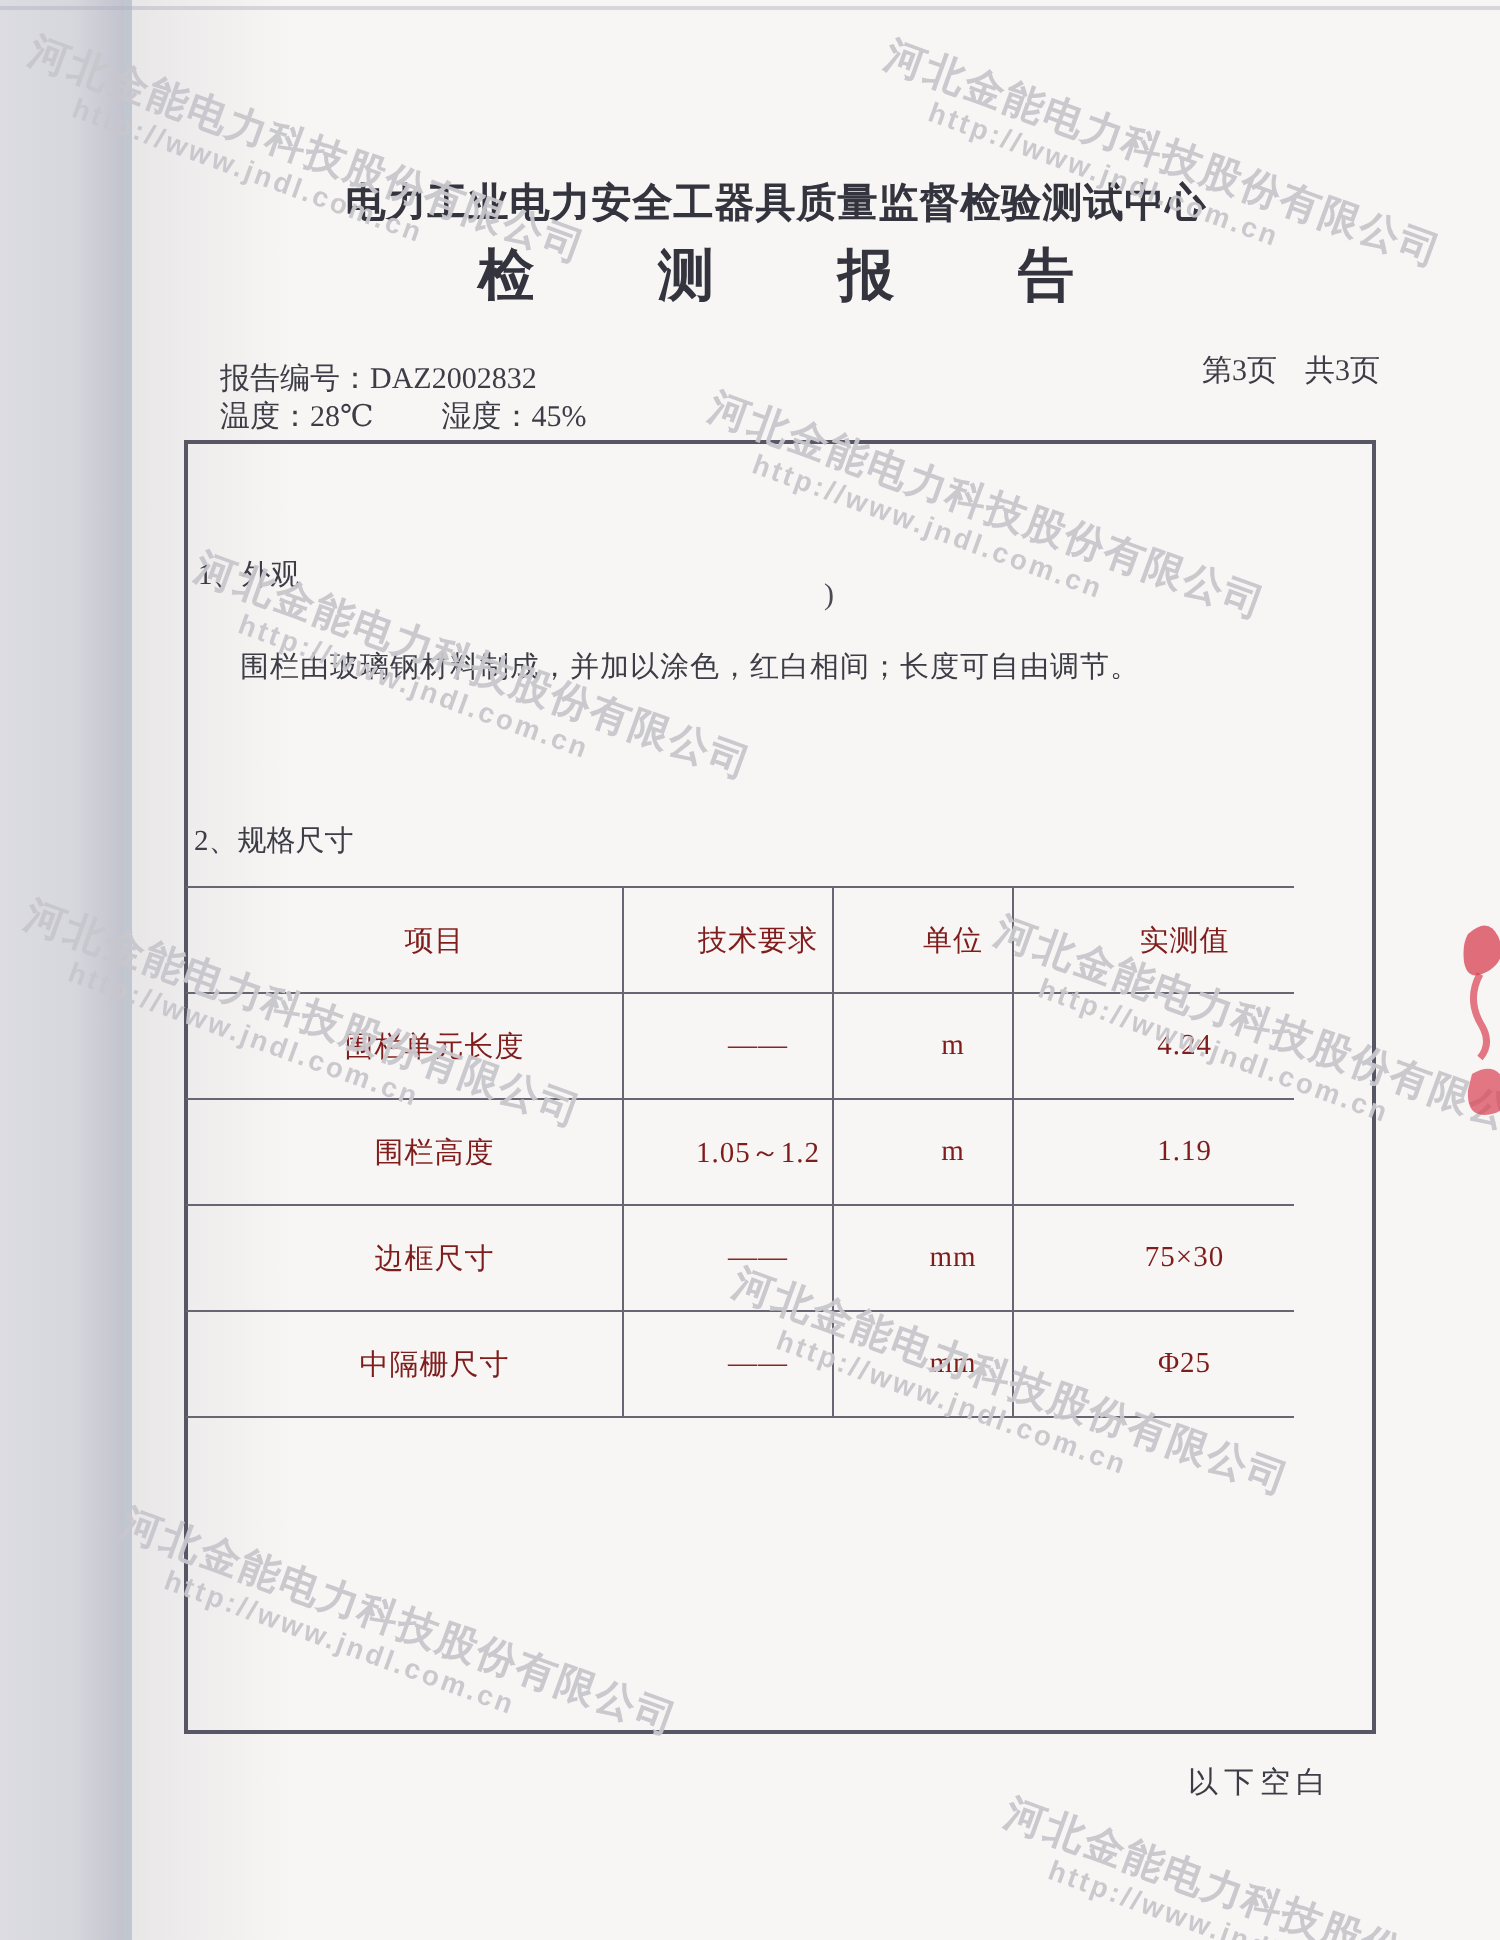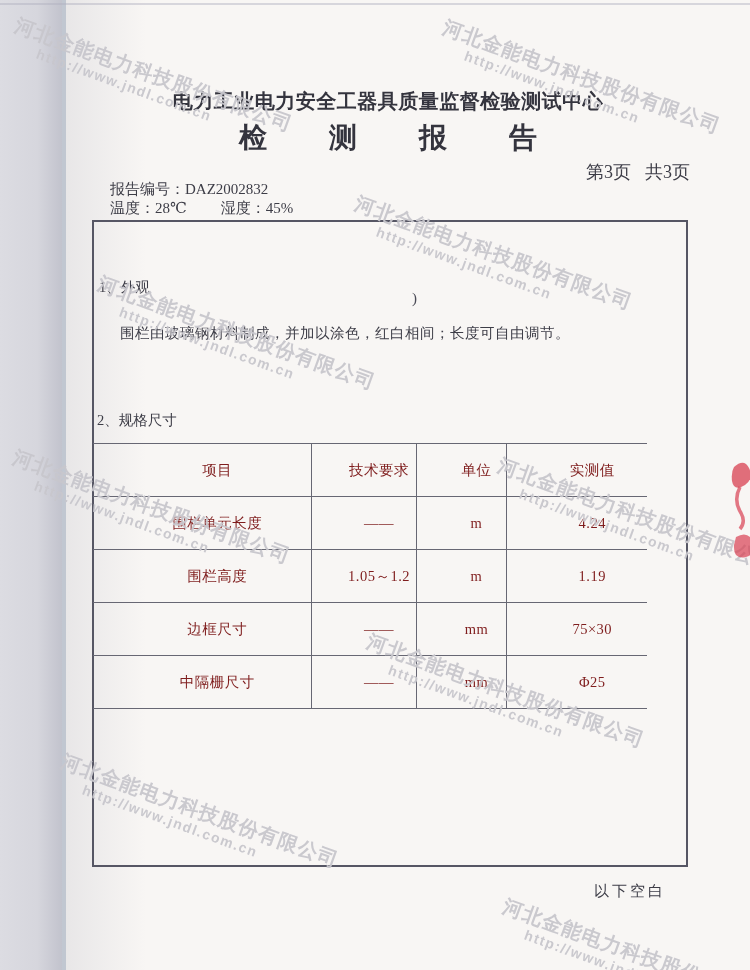--- a/index.html
+++ b/index.html
@@ -32,21 +32,21 @@
           font-weight:bold; font-size:14px; letter-spacing:1.5px;
           margin:-2px 0 0 30px; }
 
   
   .center-name{ position:absolute; left:110px; top:88px; width:556px;
     text-align:center; font-size:20px; font-weight:bold; letter-spacing:.5px; color:#34343e; }
   .report-title{ position:absolute; left:110px; top:119px; width:556px;
     text-align:center; font-size:28px; font-weight:bold; color:#34343e; }
   .report-title span{ letter-spacing:62px; margin-right:-62px; }
   .meta-row{ position:absolute; left:110px; top:168px; width:580px; font-size:15px;margin-top:12px; }
-  .page-info{ position:absolute; right:60px; top:160px; font-size:18px; }
+  .page-info{ position:absolute; right:60px; top:176px; font-size:15px; }
   .page-info .gap{ display:inline-block; width:14px; }
   .env-row{ position:absolute; left:110px; top:199px; font-size:15px;text-align:right; }
   .env-row .hum{ margin-left:34px; }
 
   
   .outer-box{ position:absolute; left:92px; top:220px; width:596px; height:647px;
     border:2px solid #565664; }
   .s1-title{ position:absolute; left:5px; top:56px; font-size:14.5px; }
   .stray{ position:absolute; left:318px; top:68px; font-size:15px; color:#4a4a55; }
   .s1-body{ position:absolute; left:26px; top:102px; font-size:14.5px; letter-spacing:.5px;text-align:center; }

